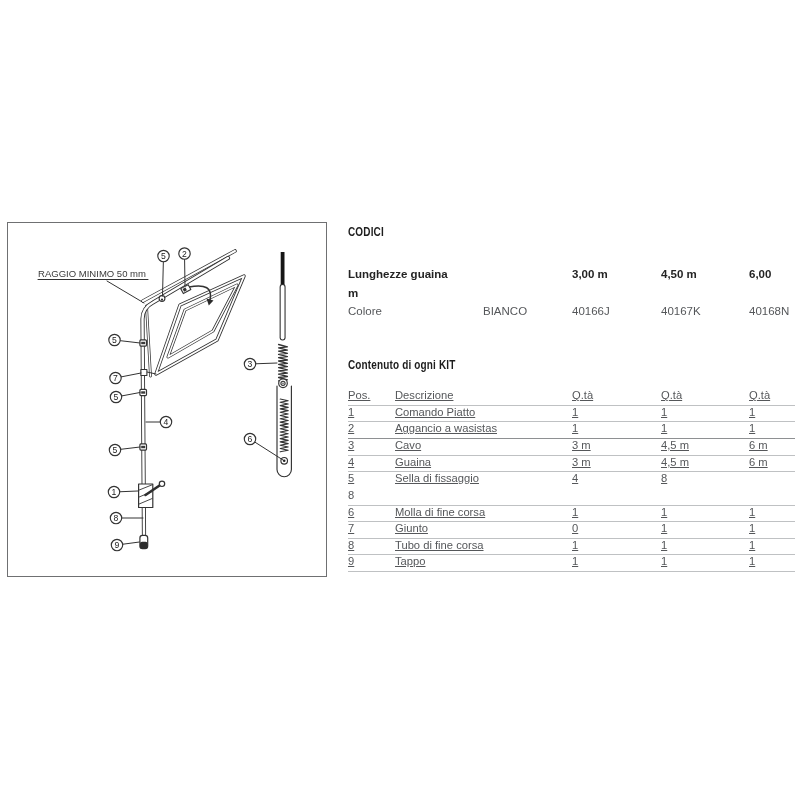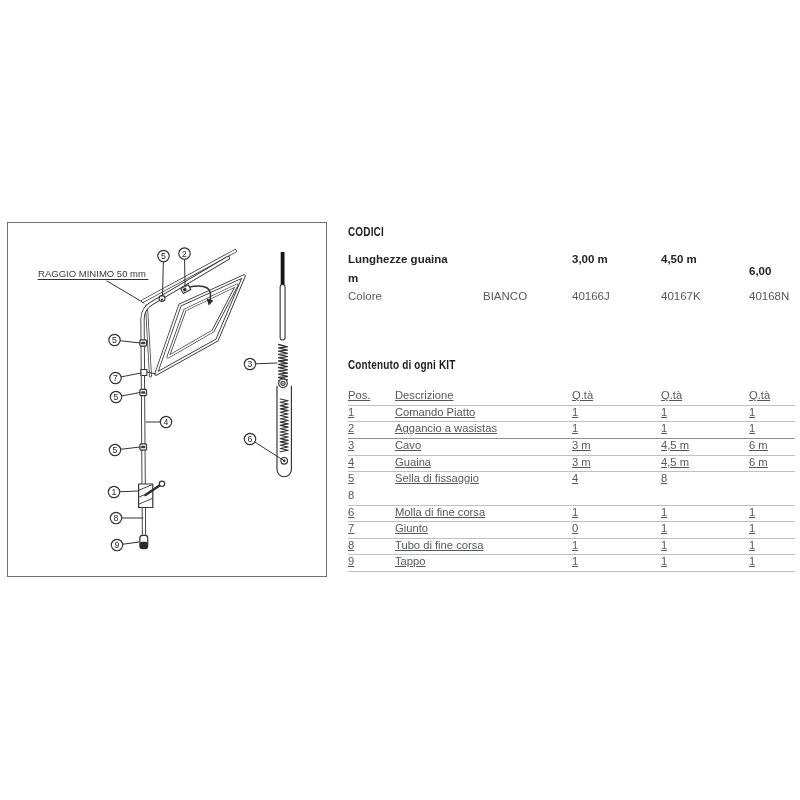--- a/index.html
+++ b/index.html
@@ -14,27 +14,27 @@
     border:1.5px solid #6f7072;background:#ffffff;
   }
   .diagram-box svg{position:absolute;left:-8.5px;top:-223.5px;}
   
   .heading{
     color:#1d1d1d;font-weight:bold;font-size:12.8px;
     transform:scaleX(0.78);transform-origin:left center;white-space:nowrap;
     letter-spacing:.2px;
   }
   
-  .t1{left:348px;top:253px;width:450px;font-size:11.5px;}
+  .t1{left:348px;top:268px;width:450px;font-size:11.5px;}
   .t1-row{display:grid;grid-template-columns:135px 89px 89px 88px 1fr;height:18.6px;align-items:start;line-height:13px;}
   .t1 .bold{font-weight:bold;color:#242424;}
   .t1 .span2{grid-column:1/3;}
   .t1 .col3{grid-column:3;}
   .t1 .col4{grid-column:4;}
-  .t1 .col5{grid-column:5;margin-top:12px;}
+  .t1 .col5{grid-column:5;}
   
   .t2{left:348px;top:389px;width:447px;font-size:11.2px;}
   .t2-row{display:grid;grid-template-columns:47px 177px 89px 88px 1fr;height:15.65px;
     border-bottom:1px solid #bfc1c3;align-items:start;line-height:13.5px;padding-top:0;text-decoration:underline;}
   .t2-row.tall{height:32.3px;position:relative;}
   .t2-row.tall .pos2{position:absolute;left:0;top:16.6px;}
   .t2-row.dark{border-bottom-color:#8e9092;}
   .cell{white-space:nowrap;overflow:visible;}
 </style>
 </head>

